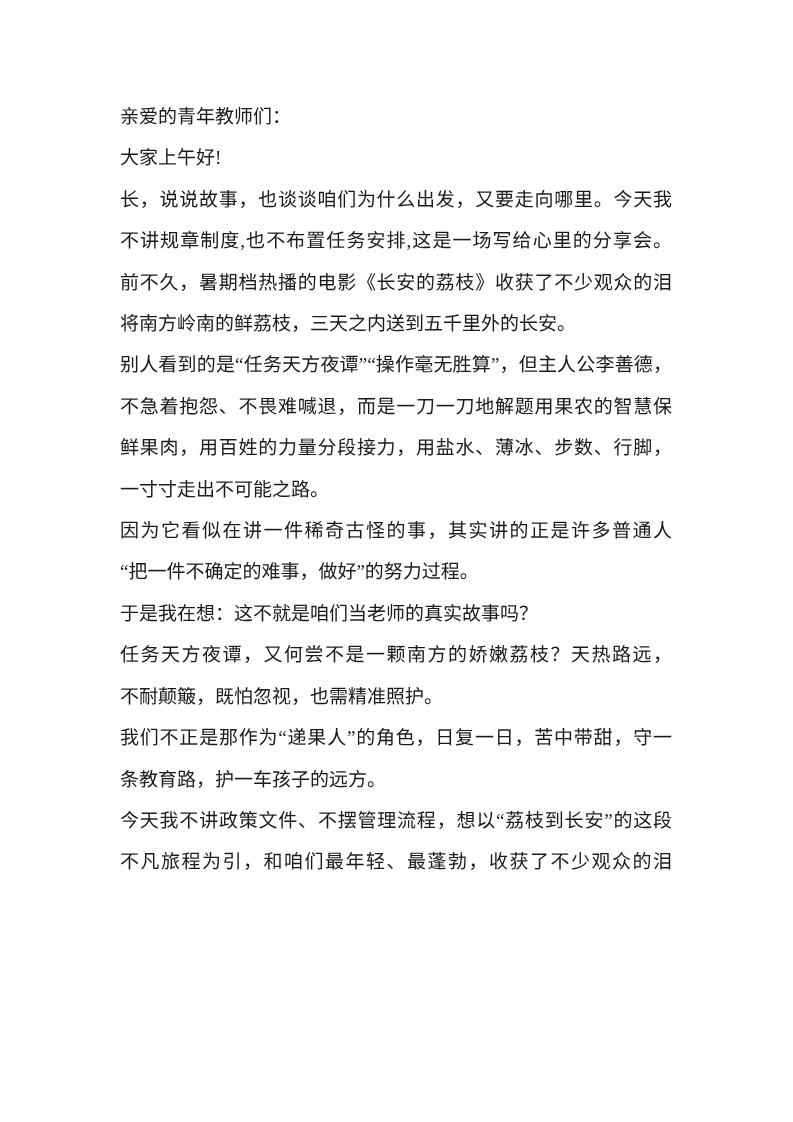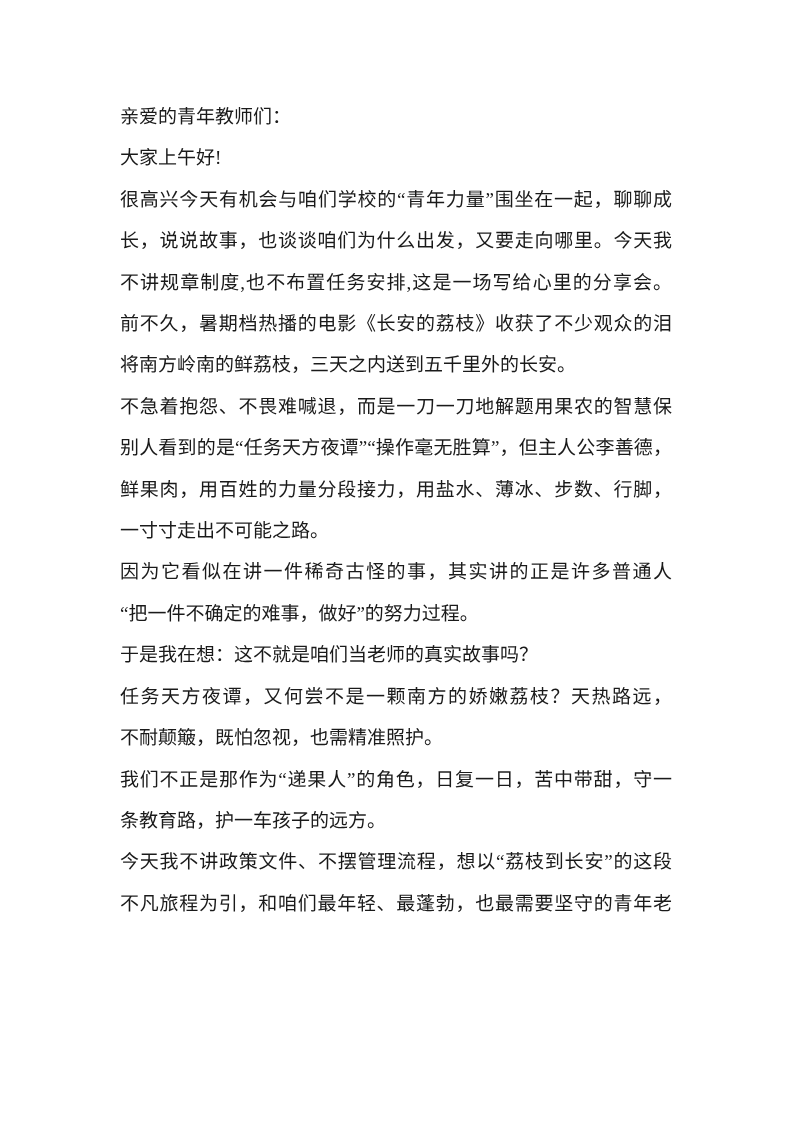--- a/index.html
+++ b/index.html
@@ -41,45 +41,44 @@
 
 <div class="page">
   <div class="doc-body" id="doc-body">
       <div class="paragraph">
         <div class="line">亲爱的青年教师们：</div>
       </div>
       <div class="paragraph">
         <div class="line">大家上午好!</div>
       </div>
       <div class="paragraph">
-        <div class="line justified">很高兴今天有机会与咱们学校的“青年力量”围坐在一起，聊聊成</div>
         <div class="line justified">长，说说故事，也谈谈咱们为什么出发，又要走向哪里。今天我</div>
         <div class="line justified">不讲规章制度,也不布置任务安排,这是一场写给心里的分享会。</div>
         <div class="line justified">前不久，暑期档热播的电影《长安的荔枝》收获了不少观众的泪</div>
         <div class="line">将南方岭南的鲜荔枝，三天之内送到五千里外的长安。</div>
       </div>
       <div class="paragraph">
+        <div class="line justified">别人看到的是“任务天方夜谭”“操作毫无胜算”，但主人公李善德，</div>
         <div class="line justified">不急着抱怨、不畏难喊退，而是一刀一刀地解题用果农的智慧保</div>
-        <div class="line justified">别人看到的是“任务天方夜谭”“操作毫无胜算”，但主人公李善德，</div>
         <div class="line justified">鲜果肉，用百姓的力量分段接力，用盐水、薄冰、步数、行脚，</div>
         <div class="line">一寸寸走出不可能之路。</div>
       </div>
       <div class="paragraph">
         <div class="line justified">因为它看似在讲一件稀奇古怪的事，其实讲的正是许多普通人</div>
         <div class="line">“把一件不确定的难事，做好”的努力过程。</div>
       </div>
       <div class="paragraph">
         <div class="line">于是我在想：这不就是咱们当老师的真实故事吗？</div>
       </div>
       <div class="paragraph">
         <div class="line justified">任务天方夜谭，又何尝不是一颗南方的娇嫩荔枝？天热路远，</div>
         <div class="line">不耐颠簸，既怕忽视，也需精准照护。</div>
       </div>
       <div class="paragraph">
         <div class="line justified">我们不正是那作为“递果人”的角色，日复一日，苦中带甜，守一</div>
         <div class="line">条教育路，护一车孩子的远方。</div>
       </div>
       <div class="paragraph">
         <div class="line justified">今天我不讲政策文件、不摆管理流程，想以“荔枝到长安”的这段</div>
-        <div class="line justified">不凡旅程为引，和咱们最年轻、最蓬勃，也最需要坚守的青年老</div>
+        <div class="line justified">不凡旅程为引，和咱们最年轻、最蓬勃，收获了不少观众的泪</div>
       </div>
     </div>
 </div>
 
 </body></html>

